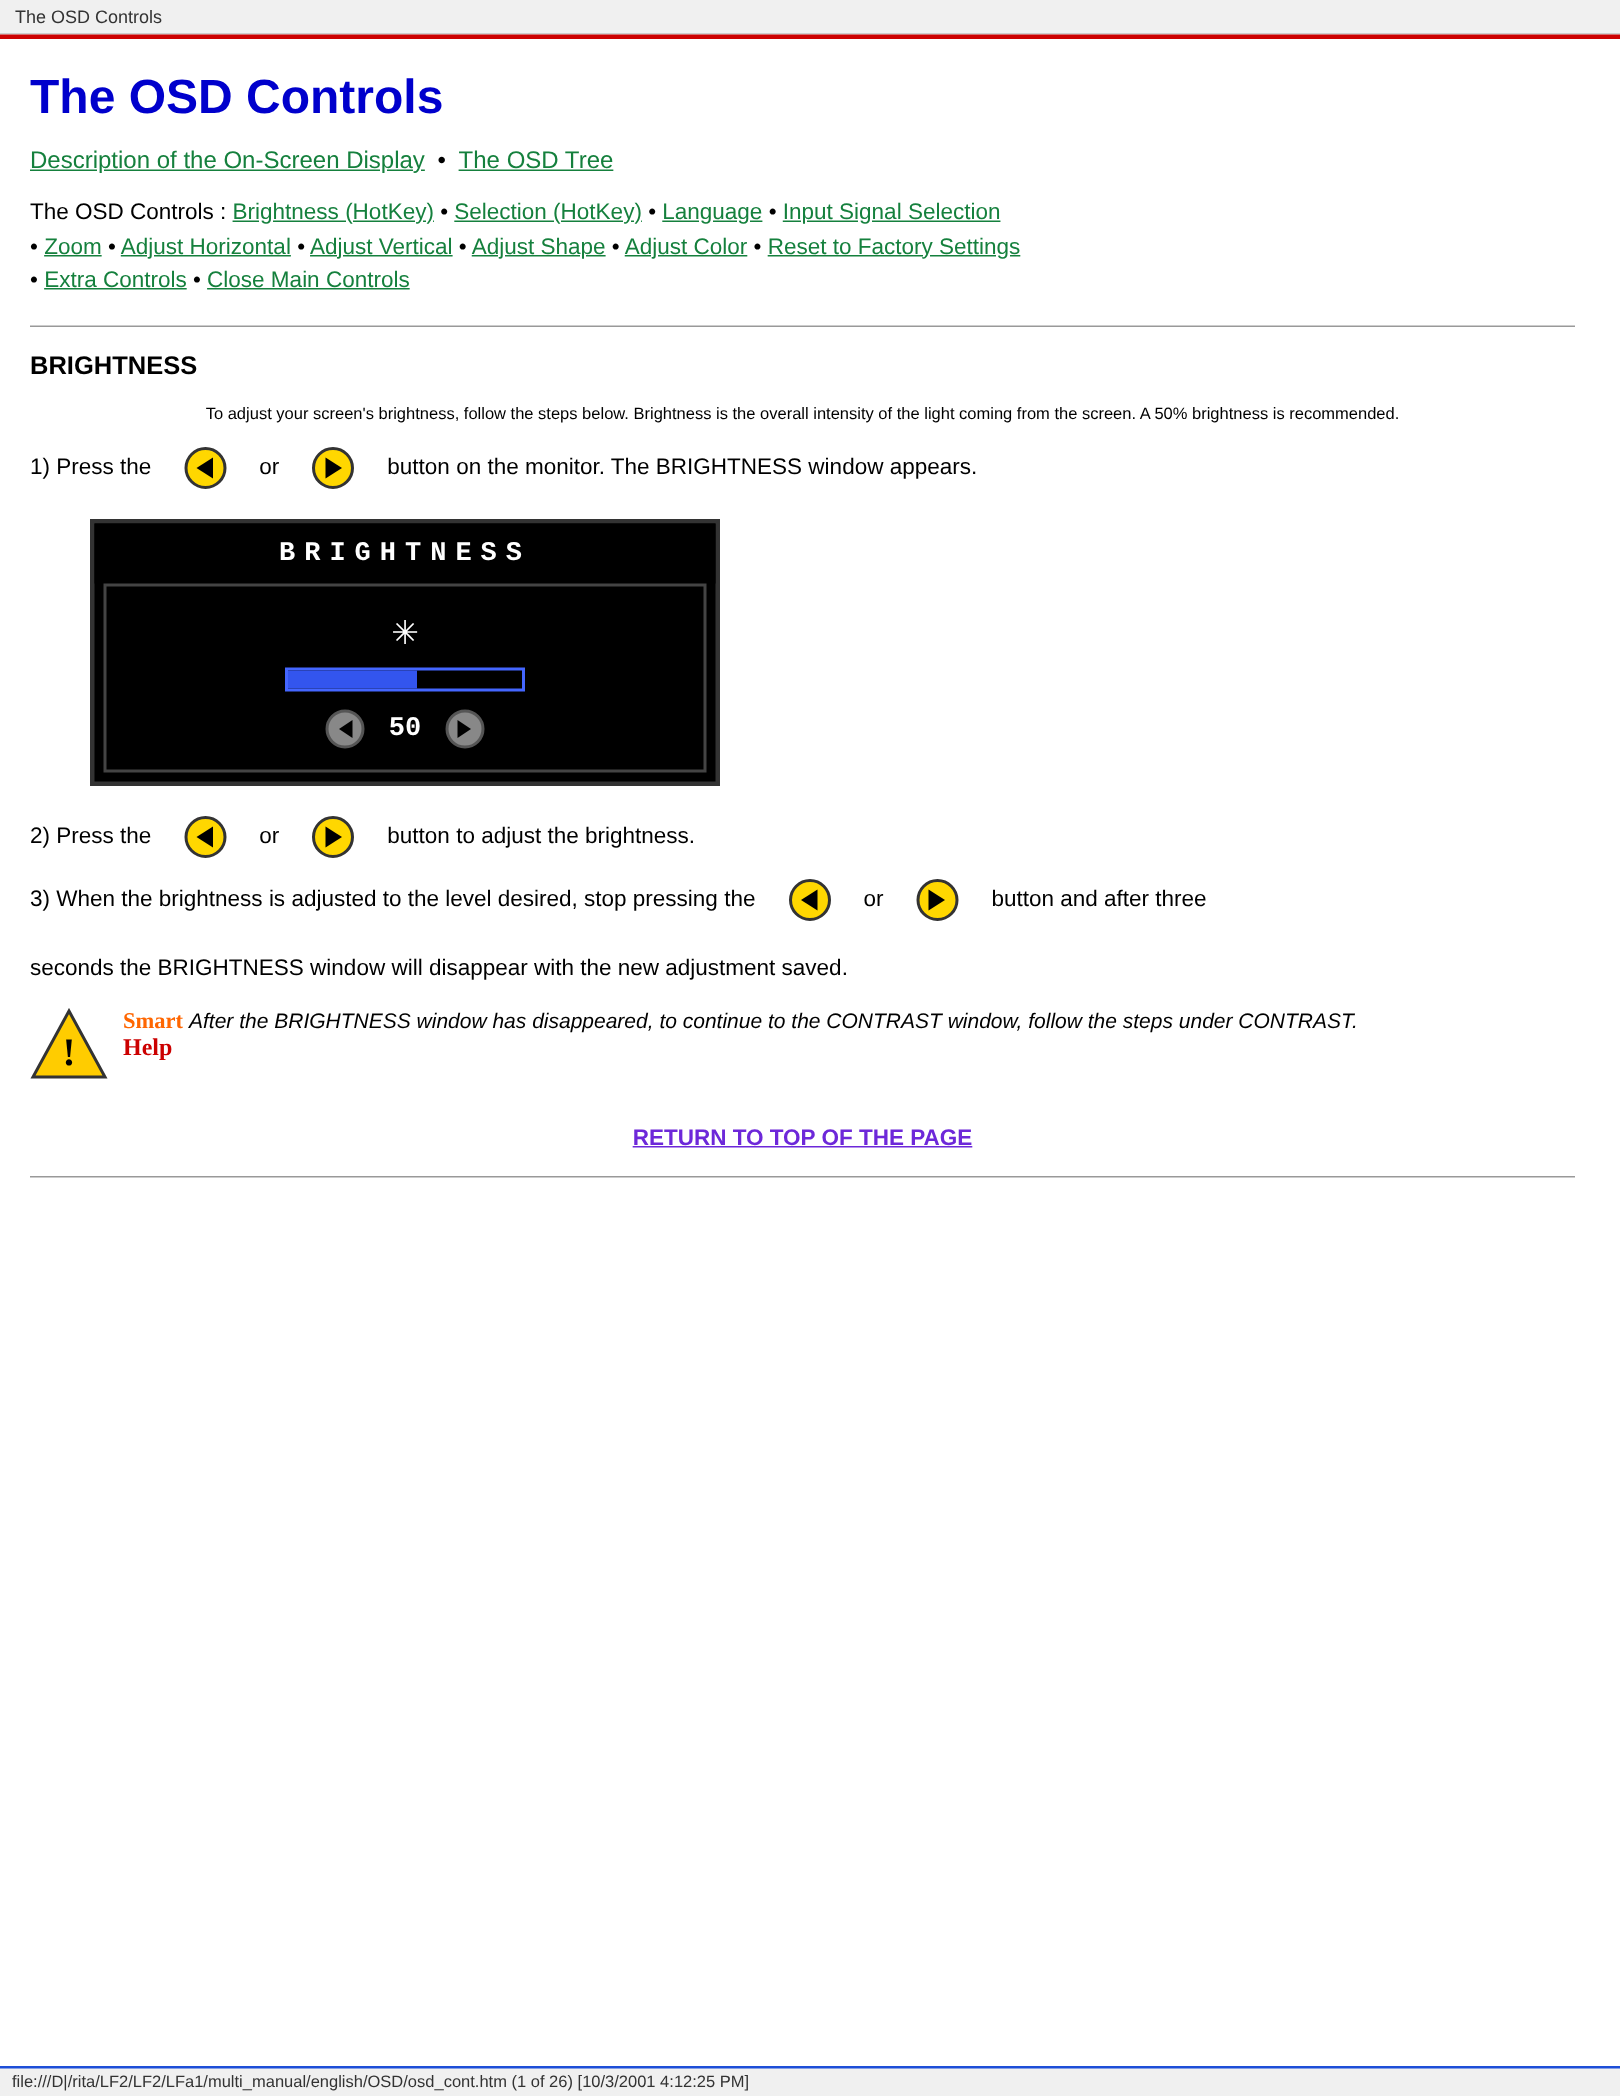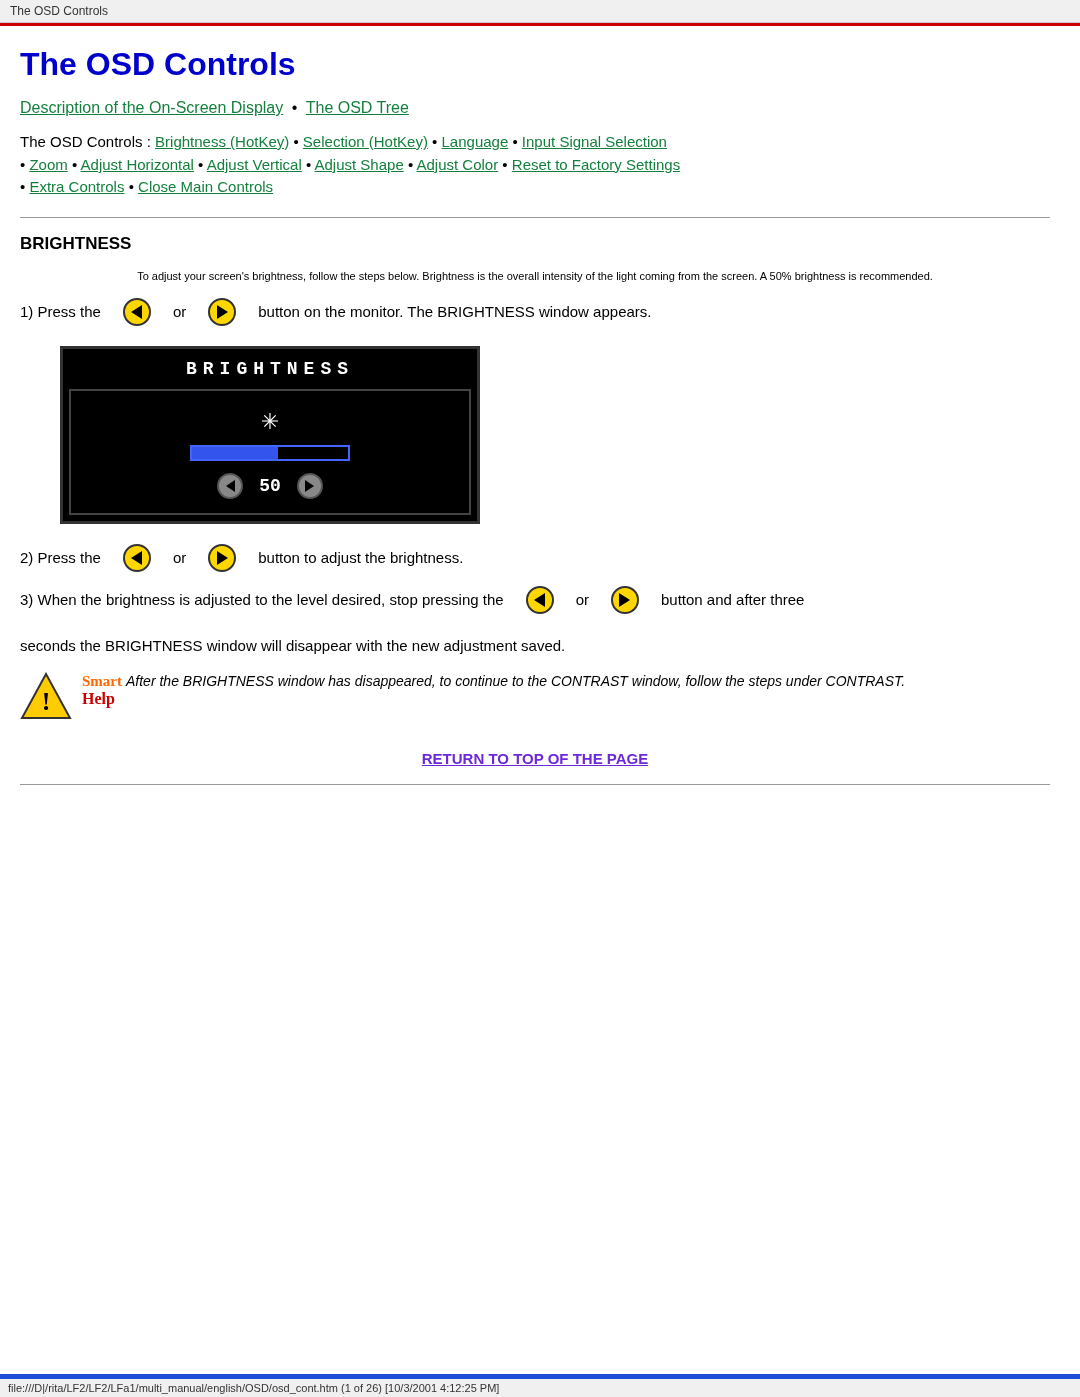--- a/index.html
+++ b/index.html
@@ -212,21 +212,21 @@
       font-family: Arial, sans-serif;
       font-size: 15px;
       font-weight: bold;
     }
     .status-bar {
       position: fixed;
       bottom: 0;
       left: 0;
       right: 0;
       background: #f0f0f0;
-      border-top: 5px solid #1d4ed8;
+      border-top: 2px solid #1d4ed8;
       padding: 3px 8px;
       font-size: 11px;
       font-family: Arial, sans-serif;
       color: #333;
     }
     .dot-separator {
       margin: 0 4px;
     }
   </style>
 </head>

